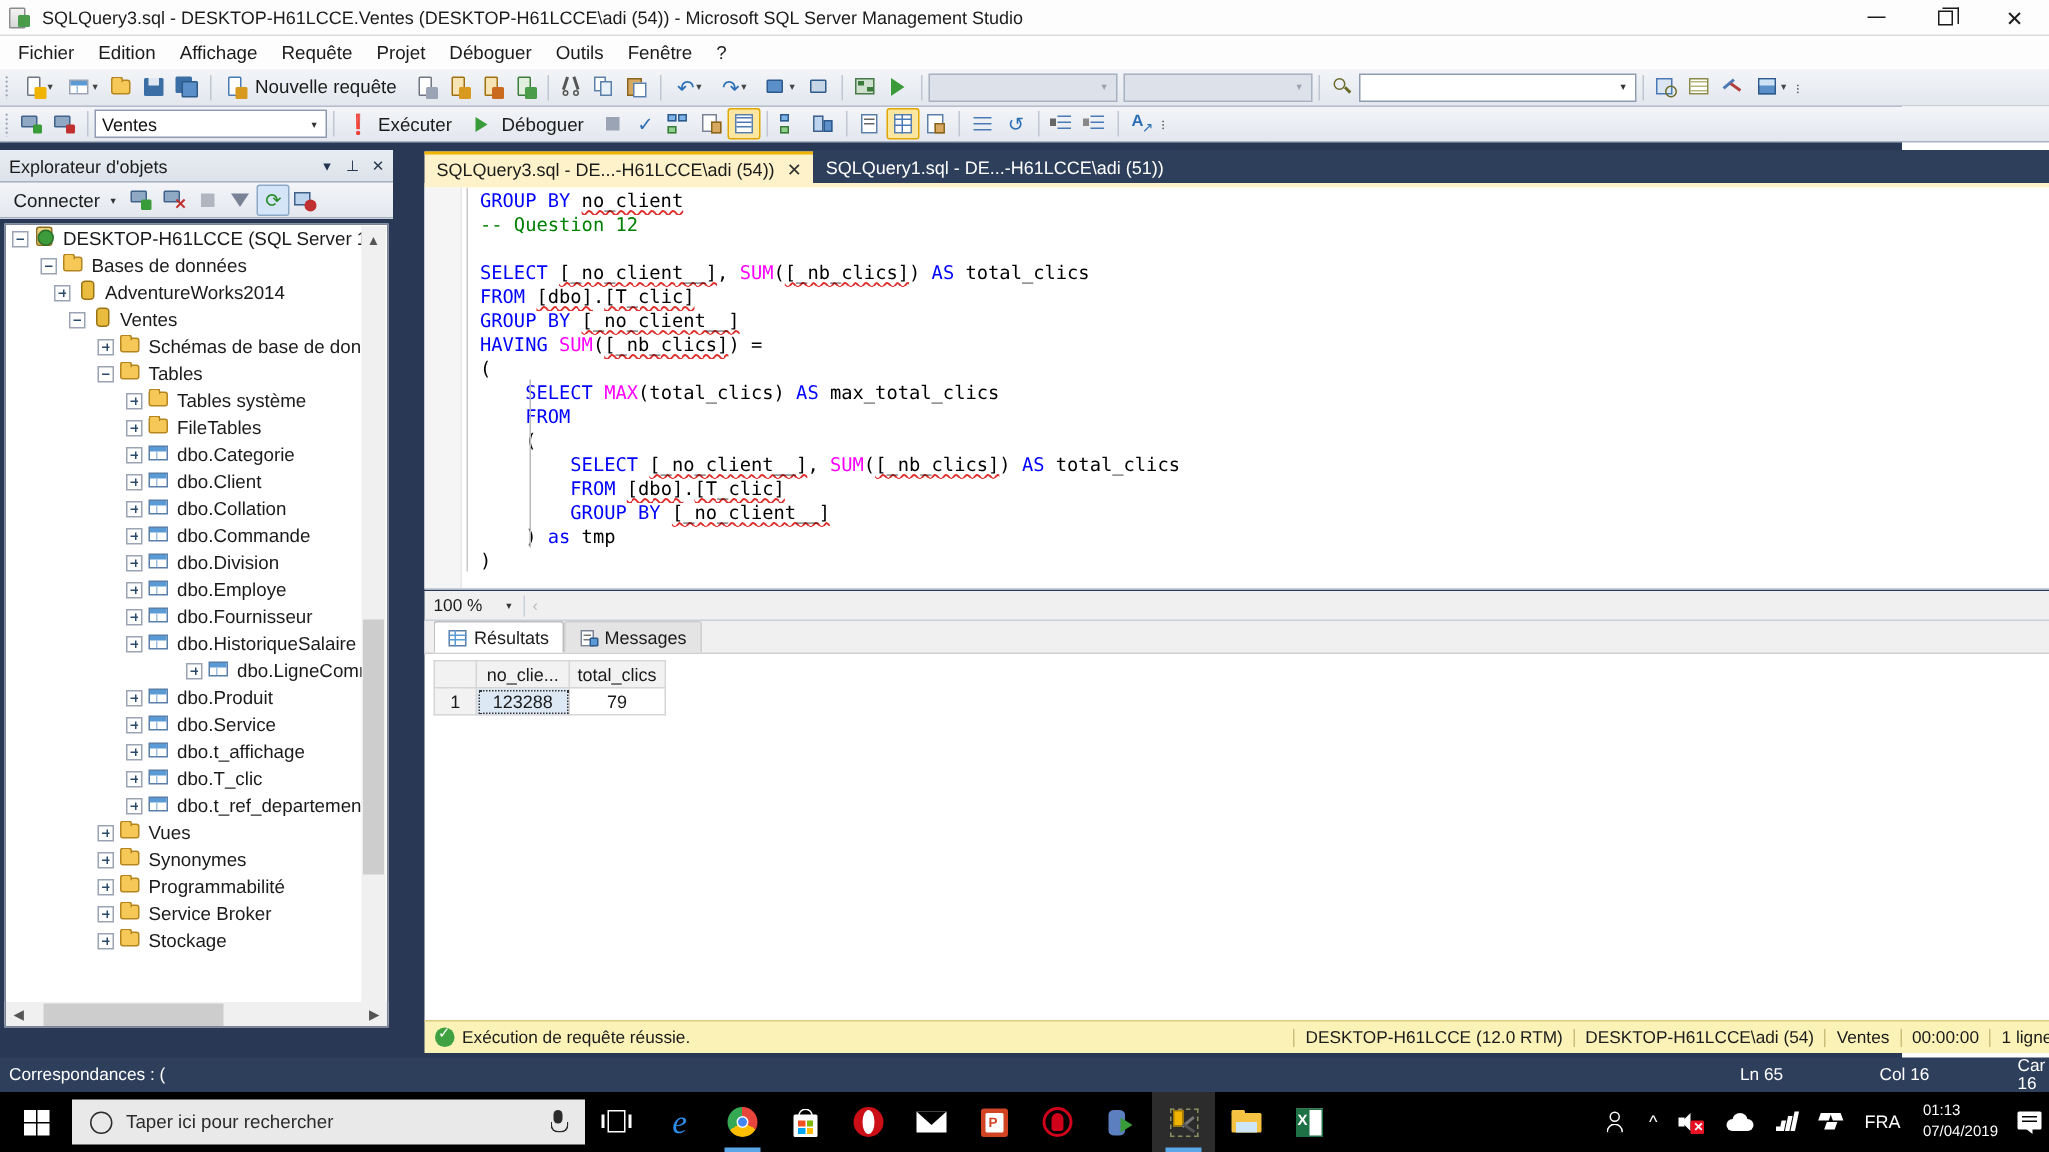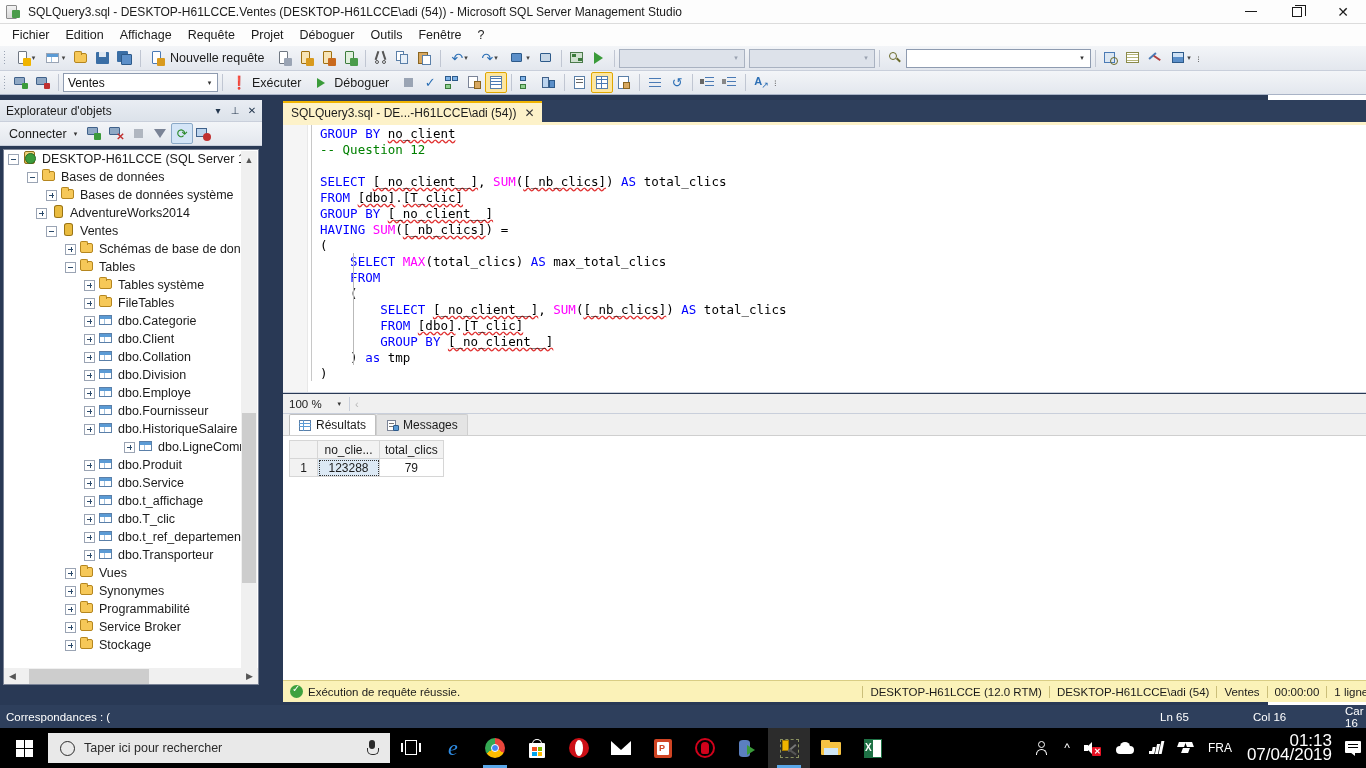--- a/index.html
+++ b/index.html
@@ -278,21 +278,21 @@
   }
   .search-circle { width: 15px; height: 15px; border: 1.7px solid #2b2b2b; border-radius: 50%; margin: 0 9px 0 12px; flex:none;}
   .mic { margin-left: auto; margin-right: 12px; width: 12px; height: 16px; position: relative; }
   .mic::before { content:""; position:absolute; left:3px; top:0; width:6px; height:9px; border-radius:3px; background:#2b2b2b;}
   .mic::after { content:""; position:absolute; left:1px; top:8px; width:10px; height:6px; border:1.5px solid #2b2b2b; border-top:none; border-radius:0 0 5px 5px;}
   .tbico { width: 42px; height: 40px; display:flex; align-items:center; justify-content:center; position: relative; flex:none;}
   .tbico.running::after { content:""; position:absolute; left:9px; right:9px; bottom:0; height:3px; background:#5aa7e8;}
   .tbico.active { background: #2c2c2c; }
   .tray { margin-left: auto; display: flex; align-items: center; height: 40px; }
   .trayitem { padding: 0 7px; display:flex; align-items:center; color:#fff; font-size: 12px; }
-  .clock { text-align: right; font-size: 17px; line-height: 14px; color: #fff; padding: 0 8px; }
+  .clock { text-align: left; font-size: 10px; line-height: 14px; color: #fff; padding: 0 8px; }
   .notif { width: 26px; display:flex; align-items:center; justify-content:center; }
 </style>
 </head>
 <body>
 
 <div class="app">
 
   <div class="titlebar">
     <span class="ico"><span class="ssms-glyph"></span></span>
     <span class="title">SQLQuery3.sql - DESKTOP-H61LCCE.Ventes (DESKTOP-H61LCCE\adi (54)) - Microsoft SQL Server Management Studio</span>
@@ -685,25 +685,20 @@
           <div class="tnode" style="padding-left: 4px;">
             <span class="expander"></span>
             <span class="ticon"><span class="gi" style="width:16px;height:16px;"><span class="srv-ico"></span></span></span>
             <span>DESKTOP-H61LCCE (SQL Server 12.0</span>
           </div>
           <div class="tnode" style="padding-left: 23px;">
             <span class="expander"></span>
             <span class="ticon"><span class="gi"><span class="folder-ico"></span></span></span>
             <span>Bases de données</span>
           </div>
-          <div class="tnode" style="padding-left: 42px;">
-            <span class="expander plus"></span>
-            <span class="ticon"><span class="gi"><span class="folder-ico"></span></span></span>
-            <span>Bases de données système</span>
-          </div>
           <div class="tnode" style="padding-left: 32px;">
             <span class="expander plus"></span>
             <span class="ticon"><span class="gi"><span class="db-cyl"></span></span></span>
             <span>AdventureWorks2014</span>
           </div>
           <div class="tnode" style="padding-left: 42px;">
             <span class="expander"></span>
             <span class="ticon"><span class="gi"><span class="db-cyl"></span></span></span>
             <span>Ventes</span>
           </div>
@@ -738,20 +733,25 @@
             <span>dbo.Client</span>
           </div>
           <div class="tnode" style="padding-left: 80px;">
             <span class="expander plus"></span>
             <span class="ticon"><span class="gi"><span class="tbl-ico"></span></span></span>
             <span>dbo.Collation</span>
           </div>
           <div class="tnode" style="padding-left: 80px;">
             <span class="expander plus"></span>
             <span class="ticon"><span class="gi"><span class="tbl-ico"></span></span></span>
+            <span>dbo.Commande</span>
+          </div>
+          <div class="tnode" style="padding-left: 80px;">
+            <span class="expander plus"></span>
+            <span class="ticon"><span class="gi"><span class="tbl-ico"></span></span></span>
             <span>dbo.Division</span>
           </div>
           <div class="tnode" style="padding-left: 80px;">
             <span class="expander plus"></span>
             <span class="ticon"><span class="gi"><span class="tbl-ico"></span></span></span>
             <span>dbo.Employe</span>
           </div>
           <div class="tnode" style="padding-left: 80px;">
             <span class="expander plus"></span>
             <span class="ticon"><span class="gi"><span class="tbl-ico"></span></span></span>
@@ -784,25 +784,20 @@
           </div>
           <div class="tnode" style="padding-left: 80px;">
             <span class="expander plus"></span>
             <span class="ticon"><span class="gi"><span class="tbl-ico"></span></span></span>
             <span>dbo.T_clic</span>
           </div>
           <div class="tnode" style="padding-left: 80px;">
             <span class="expander plus"></span>
             <span class="ticon"><span class="gi"><span class="tbl-ico"></span></span></span>
             <span>dbo.t_ref_departement</span>
-          </div>
-          <div class="tnode" style="padding-left: 80px;">
-            <span class="expander plus"></span>
-            <span class="ticon"><span class="gi"><span class="tbl-ico"></span></span></span>
-            <span>dbo.Transporteur</span>
           </div>
           <div class="tnode" style="padding-left: 61px;">
             <span class="expander plus"></span>
             <span class="ticon"><span class="gi"><span class="folder-ico"></span></span></span>
             <span>Vues</span>
           </div>
           <div class="tnode" style="padding-left: 61px;">
             <span class="expander plus"></span>
             <span class="ticon"><span class="gi"><span class="folder-ico"></span></span></span>
             <span>Synonymes</span>
@@ -840,20 +835,23 @@
       <div class="hsb-arrow">▶</div>
     </div>
   </div>
 
   <div class="docarea">
 
     <div class="tabstrip">
       <div class="tab active">
         <span>SQLQuery3.sql - DE...-H61LCCE\adi (54))</span>
         <span class="tclose">✕</span>
+      </div>
+      <div class="tab">
+        <span>SQLQuery1.sql - DE...-H61LCCE\adi (51))</span>
       </div>
       <div class="tabmenu">▾</div>
     </div>
 
     <div class="editor-wrap">
       <div class="topbar-yellow"></div>
       <div class="ed-gutter"></div>
       <div class="ed-code" id="ed-code"><div class="cl"><span class="kw">GROUP BY </span><span class="err">no_client</span></div><div class="cl"><span class="cm">-- Question 12</span></div><div class="cl">&nbsp;</div><div class="cl"><span class="kw">SELECT </span><span class="err">[_no_client__]</span><span>, </span><span class="fn">SUM</span><span>(</span><span class="err">[_nb_clics]</span><span>) </span><span class="kw">AS </span><span>total_clics</span></div><div class="cl"><span class="kw">FROM </span><span class="err">[dbo]</span><span>.</span><span class="err">[T_clic]</span></div><div class="cl"><span class="kw">GROUP BY </span><span class="err">[_no_client__]</span></div><div class="cl"><span class="kw">HAVING </span><span class="fn">SUM</span><span>(</span><span class="err">[_nb_clics]</span><span>) =</span></div><div class="cl"><span>(</span></div><div class="cl"><span class="kw">    SELECT </span><span class="fn">MAX</span><span>(total_clics) </span><span class="kw">AS </span><span>max_total_clics</span></div><div class="cl"><span class="kw">    FROM</span></div><div class="cl"><span>    (</span></div><div class="cl"><span class="kw">        SELECT </span><span class="err">[_no_client__]</span><span>, </span><span class="fn">SUM</span><span>(</span><span class="err">[_nb_clics]</span><span>) </span><span class="kw">AS </span><span>total_clics</span></div><div class="cl"><span class="kw">        FROM </span><span class="err">[dbo]</span><span>.</span><span class="err">[T_clic]</span></div><div class="cl"><span class="kw">        GROUP BY </span><span class="err">[_no_client__]</span></div><div class="cl"><span>    ) </span><span class="kw">as </span><span>tmp</span></div><div class="cl"><span>)</span></div><div class="vguide" style="top: 0px; height: 256px;"></div><div class="vguide2" style="left: 45px; top: 128px; height: 112px;"></div></div>
       <div class="ed-vscroll">
         <div class="split-btn">≑</div>

